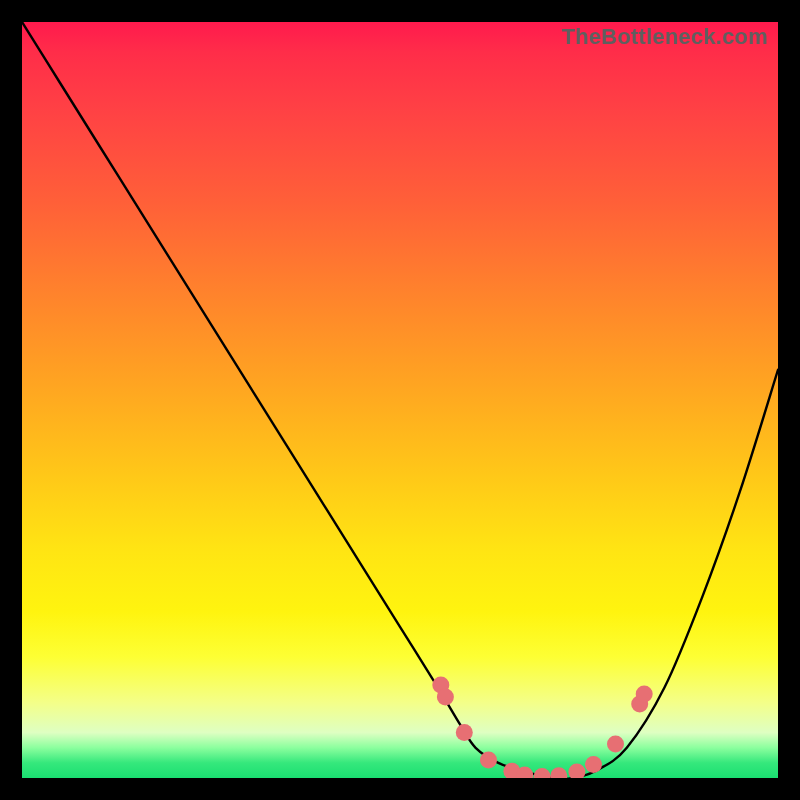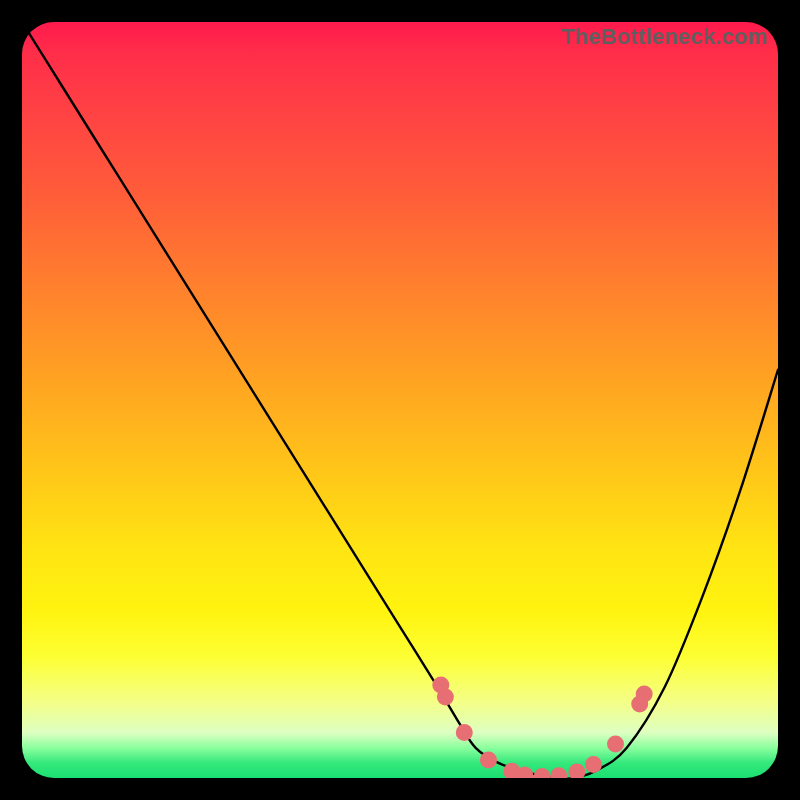--- a/index.html
+++ b/index.html
@@ -37,21 +37,20 @@
       #ffc818 60%,
       #ffe513 70%,
       #fff40f 78%,
       #fdff34 84%,
       #f4ff88 90%,
       #deffc2 94%,
       #8bff9e 96%,
       #35e87c 98%,
       #1adf71 100%
     );
-    border-radius: 32px;
   }
   .watermark {
     position: absolute;
     top: 2px;
     right: 10px;
     font-size: 22px;
     font-weight: 600;
     color: #5f5f5f;
     letter-spacing: 0.2px;
     user-select: none;

